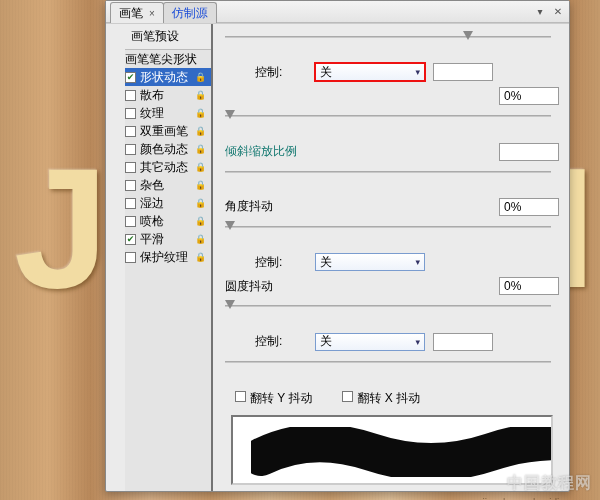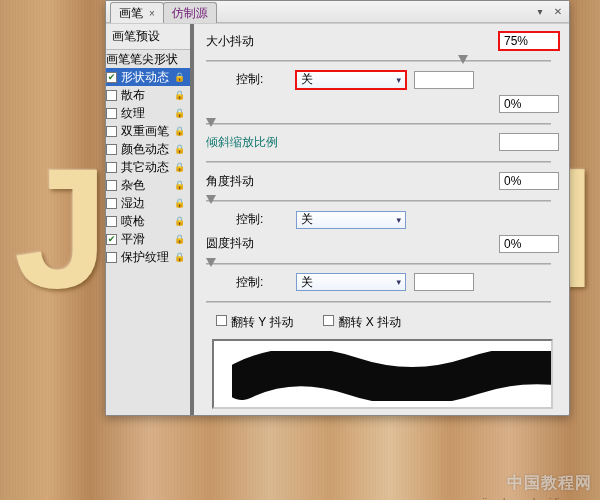--- a/index.html
+++ b/index.html
@@ -1,30 +1,30 @@
 <!DOCTYPE html>
 <html><head>
 <meta charset="utf-8">
 <style>
   * { box-sizing: border-box; margin: 0; padding: 0; font-family: "Microsoft YaHei", SimSun, Arial, sans-serif; font-size: 12px; }
   body { width: 600px; height: 500px; overflow: hidden; position: relative; background: linear-gradient(90deg, #c49a6c 0%, #d4a878 8%, #b8885a 15%, #d8b088 25%, #c89868 35%, #dab890 45%, #cda070 55%, #e0c098 65%, #c89868 75%, #d8b088 85%, #ba8a5c 95%, #c49a6c 100%); }
   body::before { content:""; position:absolute; inset:0; background: repeating-linear-gradient(90deg, rgba(0,0,0,0.02) 0, rgba(0,0,0,0.02) 1px, transparent 1px, transparent 3px); }
   .bgletter { position:absolute; font-size:170px; font-weight:900; color:#e8d4a0; text-shadow: 2px 2px 4px rgba(100,70,30,0.6), -1px -1px 2px rgba(255,255,255,0.3); filter: contrast(1.1); }
   .bgJ { left:14px; top:130px; }
   .bgN { right:4px; top:130px; }
-  .panel { position:absolute; left:105px; top:0; width:465px; height:416px; background:#ebebeb; border:1px solid #888; border-radius:2px; box-shadow:0 3px 10px rgba(0,0,0,0.3); display:flex; flex-direction:column; }
+  .panel { position:absolute; left:105px; top:0; width:465px; height:492px; background:#ebebeb; border:1px solid #888; border-radius:2px; box-shadow:0 3px 10px rgba(0,0,0,0.3); display:flex; flex-direction:column; }
   .titlebar { height:22px; display:flex; align-items:center; background:linear-gradient(#f4f4f4,#e4e4e4); border-bottom:1px solid #bbb; padding:0 4px; }
   .tabs { display:flex; gap:0; height:20px; align-items:flex-end; }
   .tab { padding:2px 8px 1px; background:#ebebeb; border:1px solid #999; border-bottom:none; border-radius:3px 3px 0 0; margin-right:-1px; position:relative; top:1px; cursor:pointer; }
-  .tab.inactive { background:#dcdcdc; color:#701a75; }
+  .tab.inactive { background:#dcdcdc; color:#1d4ed8; }
   .titlebar .closex { margin-left:6px; font-size:10px; cursor:pointer; color:#555; }
   .winbtns { margin-left:auto; display:flex; gap:4px; }
   .winbtn { width:14px; height:14px; font-size:10px; color:#555; text-align:center; line-height:14px; cursor:pointer; }
   .body { flex:1; display:flex; border-top:1px solid #ccc; }
-  .sidebar { width:88px; background:#e4e4e4; border-right:4px solid #737373; display:flex; flex-direction:column; }
+  .sidebar { width:88px; background:#e4e4e4; border-right:2px solid #737373; display:flex; flex-direction:column;margin-left:19px; }
   .preset { padding:4px 6px; border-bottom:1px solid #bbb; background:#ebebeb; }
   .sideitem { display:flex; align-items:center; padding:2px 4px 2px 0; height:18px; }
   .sideitem.active { background:#316ac5; color:#fff; }
   .sideitem .lock { margin-left:auto; font-size:9px; color:#888; }
   .sideitem.active .lock { color:#cde; }
   .cb { width:11px; height:11px; border:1px solid #777; background:#fff; margin-right:4px; display:inline-flex; align-items:center; justify-content:center; font-size:9px; color:#2a7a2a; line-height:1; }
   .main { flex:1; padding:6px 10px 0 12px; display:flex; flex-direction:column; }
   .row { display:flex; align-items:center; height:22px; margin-bottom:2px; }
   .row .lbl { width:90px; text-align:left; padding-right:6px; }
   .row .lbl.sub { padding-left:30px; }
@@ -118,25 +118,20 @@
         <span class="lock">🔒</span>
       </div>
       <div class="sideitem">
         <span class="cb"></span>
         <span>保护纹理</span>
         <span class="lock">🔒</span>
       </div>
     </div>
 
     <div class="main">
-      <div class="row">
-        <span class="lbl">大小抖动</span>
-        <span class="spacer"></span>
-        <div class="pctbox redbox">75%</div>
-      </div>
       <div class="slider">
           <div class="slidertrack"></div>
           <div class="thumb" style="left:73%"></div>
         </div>
 
       <div class="row">
         <span class="lbl sub">控制:</span>
         <div class="sel redbox">
             <span>关</span>
             <span class="arrow">▾</span>

